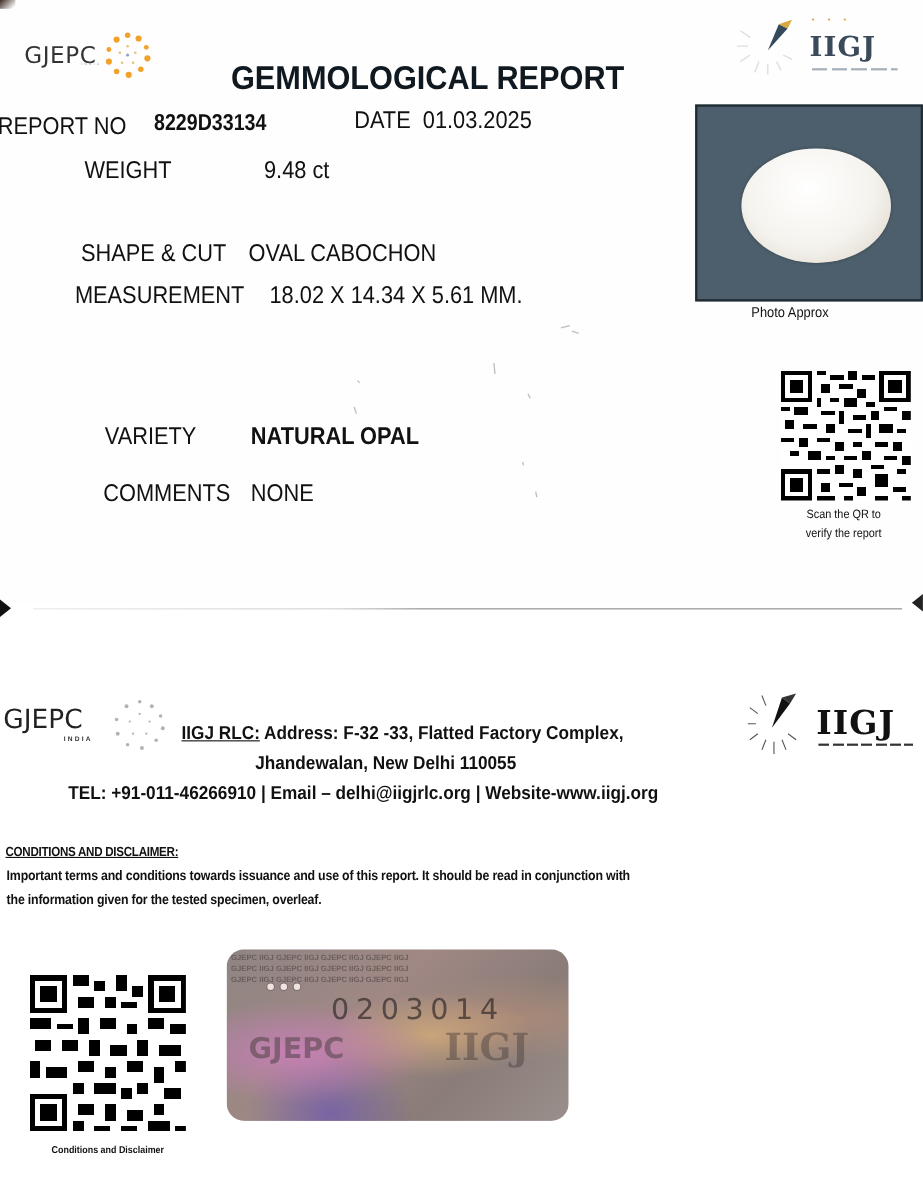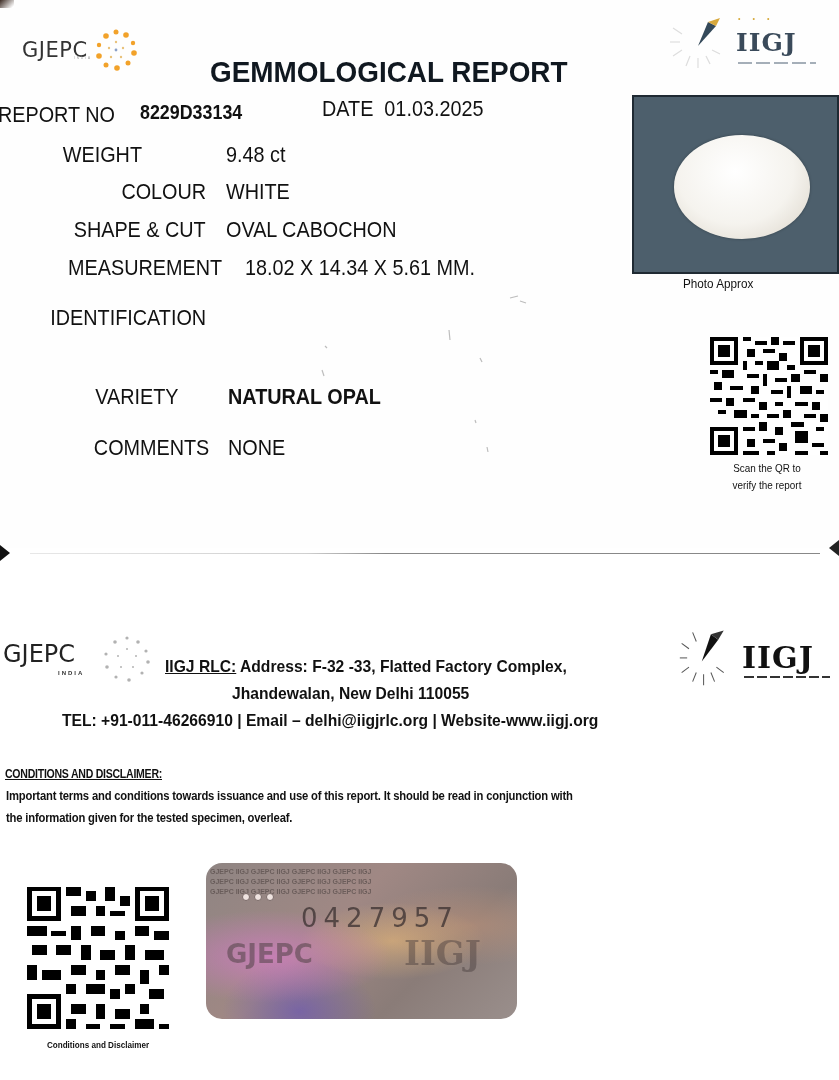--- a/index.html
+++ b/index.html
@@ -132,40 +132,33 @@
 
   <h1 class="title">GEMMOLOGICAL REPORT</h1>
 
   <span class="report-no-label">REPORT NO</span>
   <span class="report-no-value">8229D33134</span>
   <span class="date-label">
     <span>DATE</span>&nbsp;
     <span>01.03.2025</span>
   </span>
 
-  <div class="field" style="left:0;top:142px;width:775px;height:28px;">
+  <div class="field" style="left:14px;top:142px;width:775px;height:28px;">
     <span class="lbl" style="right:633px">WEIGHT</span>
     <span class="val" style="left:226px">9.48 ct</span>
-  </div>
-  <div class="field" style="left:0;top:179px;width:839px;height:28px;">
-    <span class="lbl" style="right:633px">COLOUR</span>
-    <span class="val" style="left:226px">WHITE</span>
   </div>
   <div class="field" style="left:0;top:217px;width:839px;height:28px;">
     <span class="lbl" style="right:633px">SHAPE &amp; CUT</span>
     <span class="val" style="left:226px">OVAL CABOCHON</span>
   </div>
   <div class="field" style="left:16px;top:255px;width:839px;height:28px;">
     <span class="lbl" style="right:633px">MEASUREMENT</span>
     <span class="val" style="left:229px">18.02 X 14.34 X 5.61 MM.</span>
   </div>
 
-  <div class="field" style="left:0;top:305px;width:839px;height:28px;">
-    <span class="lbl" style="right:633px">IDENTIFICATION</span>
-  </div>
   <div class="field" style="left:0;top:384px;width:810px;height:28px;">
     <span class="lbl" style="right:631px">VARIETY</span>
     <span class="val bold" style="left:228px">NATURAL OPAL</span>
   </div>
   <div class="field" style="left:0;top:435px;width:839px;height:28px;padding-left:21px;">
     <span class="lbl" style="right:630px">COMMENTS</span>
     <span class="val" style="left:228px">NONE</span>
   </div>
 
   <div class="photo-box">
@@ -370,17 +363,17 @@
     <div class="holo-micro">
       <div>GJEPC IIGJ GJEPC IIGJ GJEPC IIGJ GJEPC IIGJ</div>
       <div>GJEPC IIGJ GJEPC IIGJ GJEPC IIGJ GJEPC IIGJ</div>
       <div>GJEPC IIGJ GJEPC IIGJ GJEPC IIGJ GJEPC IIGJ</div>
     </div>
     <div class="holo-dots">
         <span></span>
         <span></span>
         <span></span>
       </div>
-    <div class="holo-serial">0427957</div>
+    <div class="holo-serial">0203014</div>
     <div class="holo-gjepc">GJEPC</div>
     <div class="holo-iigj">IIGJ</div>
   </div>
 </div>
 
 </body></html>

